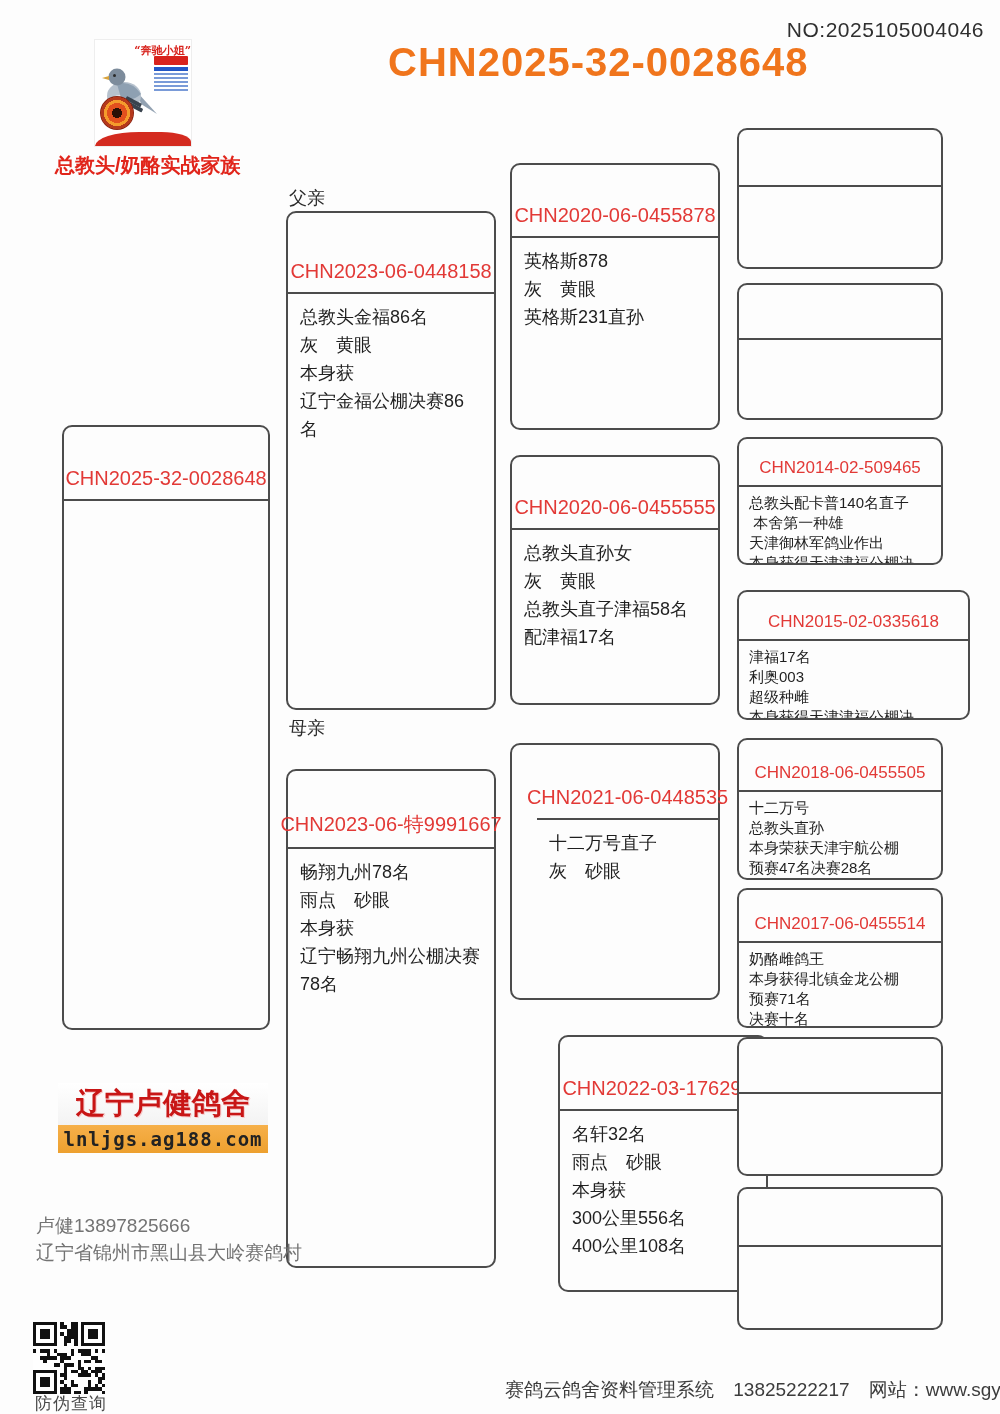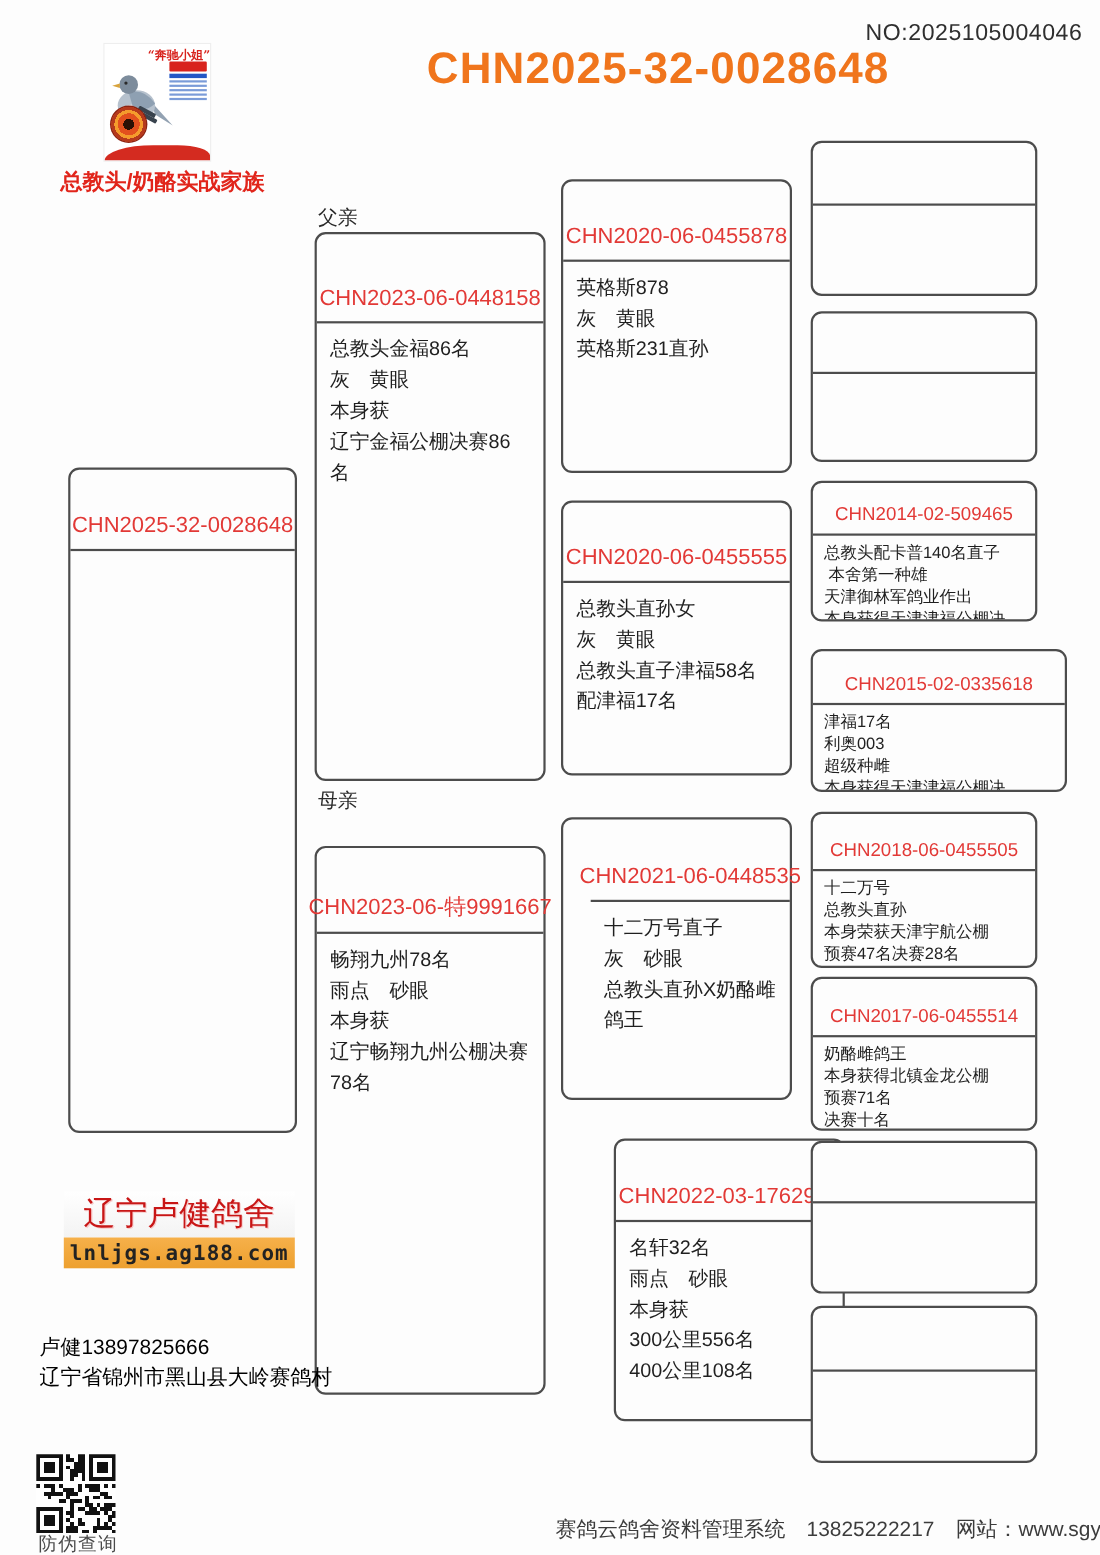--- a/index.html
+++ b/index.html
@@ -41,25 +41,25 @@
   .gen2 .hd,.subject .hd,.gen3 .hd{font-size:20px;padding-bottom:9px;}
   .gen2 .bd,.subject .bd,.gen3 .bd{font-size:18px;line-height:28px;}
   .gen4 .hd{font-size:17px;padding-bottom:7px;}
   .gen4 .bd{font-size:15px;line-height:20px;padding:6px 10px;}
 
   .parent-label{position:absolute;font-size:18px;color:#2a2a2a;}
 
   
   .banner{position:absolute;left:58px;top:1083px;width:210px;height:70px;}
   .banner .b-top{height:42px;background:linear-gradient(#ffffff,#f3f3f3);display:flex;align-items:center;justify-content:center;
-    font-family:"DejaVu Serif",serif;font-weight:normal;font-size:29px;color:#c81616;white-space:nowrap;
+    font-family:"DejaVu Serif",serif;font-weight:bold;font-size:29px;color:#c81616;white-space:nowrap;
     text-shadow:1px 1px 0 #f7caca;transform-origin:center;}
   .banner .b-bot{height:28px;background:linear-gradient(#f6b04a,#eda02f);display:flex;align-items:center;justify-content:center;
     font-family:"DejaVu Sans Mono",monospace;font-weight:bold;font-size:19px;color:#222;letter-spacing:1px;white-space:nowrap;}
-  .contact{position:absolute;left:36px;top:1212px;font-size:19px;line-height:27px;color:#000000;}
+  .contact{position:absolute;left:36px;top:1212px;font-size:19px;line-height:27px;color:#737373;}
   .qr{position:absolute;left:33px;top:1322px;width:72px;height:72px;background:#fff;}
   .qr svg{display:block;width:72px;height:72px;}
   .qr-label{position:absolute;left:35px;top:1392px;font-size:17px;color:#4a4a4a;letter-spacing:1px;}
 
   
   .footer{position:absolute;left:505px;top:1377px;font-size:19px;color:#3c3c3c;white-space:nowrap;}
   .footer span{margin-right:14px;}
   .footer span:last-child{margin-right:0;}
 </style>
 </head>
@@ -140,21 +140,20 @@
         <div class="bline">总教头直孙女</div>
         <div class="bline">灰　黄眼</div>
         <div class="bline">总教头直子津福58名配津福17名</div>
       </div>
   </div>
   <div class="pbox gen3" style="left:510px;top:743px;width:210px;height:257px;padding-left:25px;">
     <div class="hd" style="height:64px;">CHN2021-06-0448535</div>
     <div class="bd">
         <div class="bline">十二万号直子</div>
         <div class="bline">灰　砂眼</div>
-        <div class="bline">总教头直孙X奶酪雌鸽王</div>
       </div>
   </div>
   <div class="pbox gen3" style="left:510px;top:1035px;width:210px;height:257px;margin-left:48px;">
     <div class="hd" style="height:63px;">CHN2022-03-1762980</div>
     <div class="bd">
         <div class="bline">名轩32名</div>
         <div class="bline">雨点　砂眼</div>
         <div class="bline">本身获</div>
         <div class="bline">300公里556名</div>
         <div class="bline">400公里108名</div>

